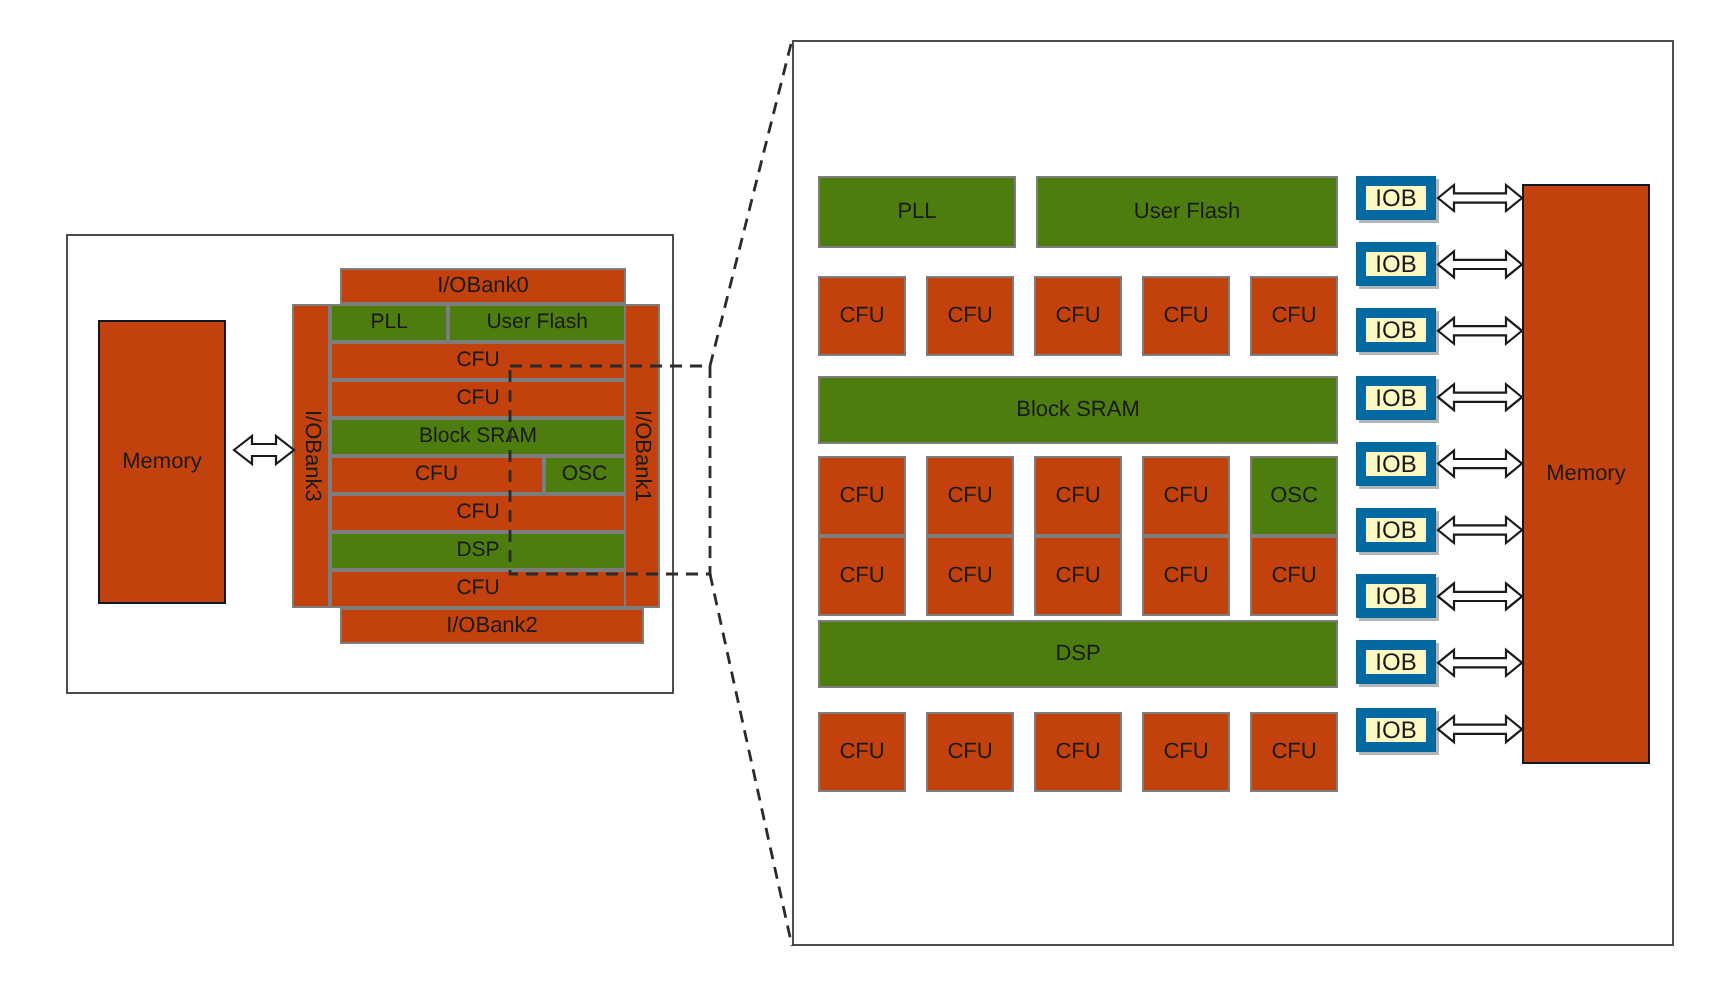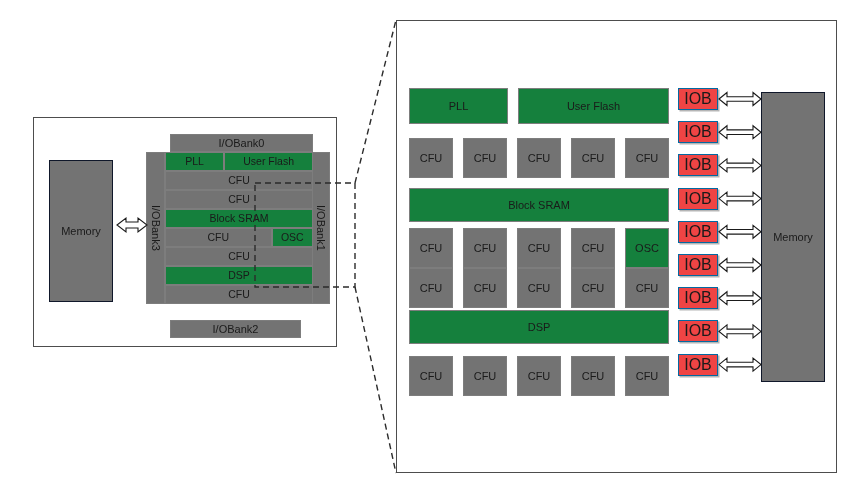--- a/index.html
+++ b/index.html
@@ -17,30 +17,30 @@
   }
 
   
   .blk {
     position: absolute;
     box-sizing: border-box;
     display: flex;
     align-items: center;
     justify-content: center;
     border: 1px solid #7d7d7d;
-    background: #737373;
+    background: #c2410c;
     font-size: 11px;
     line-height: 1;
     white-space: nowrap;
   }
-  .blk.shaded { background: #15803d; }
+  .blk.shaded { background: #4d7c0f; }
   .blk.iob {
-    background: #ef4444;
-    border: 1px solid #0369a1;
-    font-size: 16px;
+    background: #fef9c3;
+    border: 5px solid #0369a1;
+    font-size: 12px;
     box-shadow: 1.5px 1.5px 0 0 rgba(120,120,120,0.55);
   }
   .blk.plain-dark { border: 1px solid #0f172a; }
   .outer {
     position: absolute;
     box-sizing: border-box;
     border: 1px solid #4d4d4d;
     background: transparent;
   }
   .vtext {
@@ -62,21 +62,21 @@
 <div class="outer" style="left:33px; top:117px; width:304px; height:230px;"></div>
 
 <div class="blk plain-dark" style="left:49px; top:160px; width:64px; height:142px; font-size:11px;">
   <span>Memory</span>
 </div>
 
 <div class="blk" style="left:170px; top:134px; width:143px; height:18px;">
   <span>I/OBank0</span>
 </div>
 
-<div class="blk" style="left:170px; top:320px; width:131px; height:18px;">
+<div class="blk" style="left:170px; top:304px; width:152px; height:18px;">
   <span>I/OBank2</span>
 </div>
 
 <div class="blk" style="left:146px; top:152px; width:19px; height:152px;">
   <span class="vtext">I/OBank3</span>
 </div>
 
 <div class="blk" style="left:311px; top:152px; width:19px; height:152px;">
   <span class="vtext">I/OBank1</span>
 </div>

